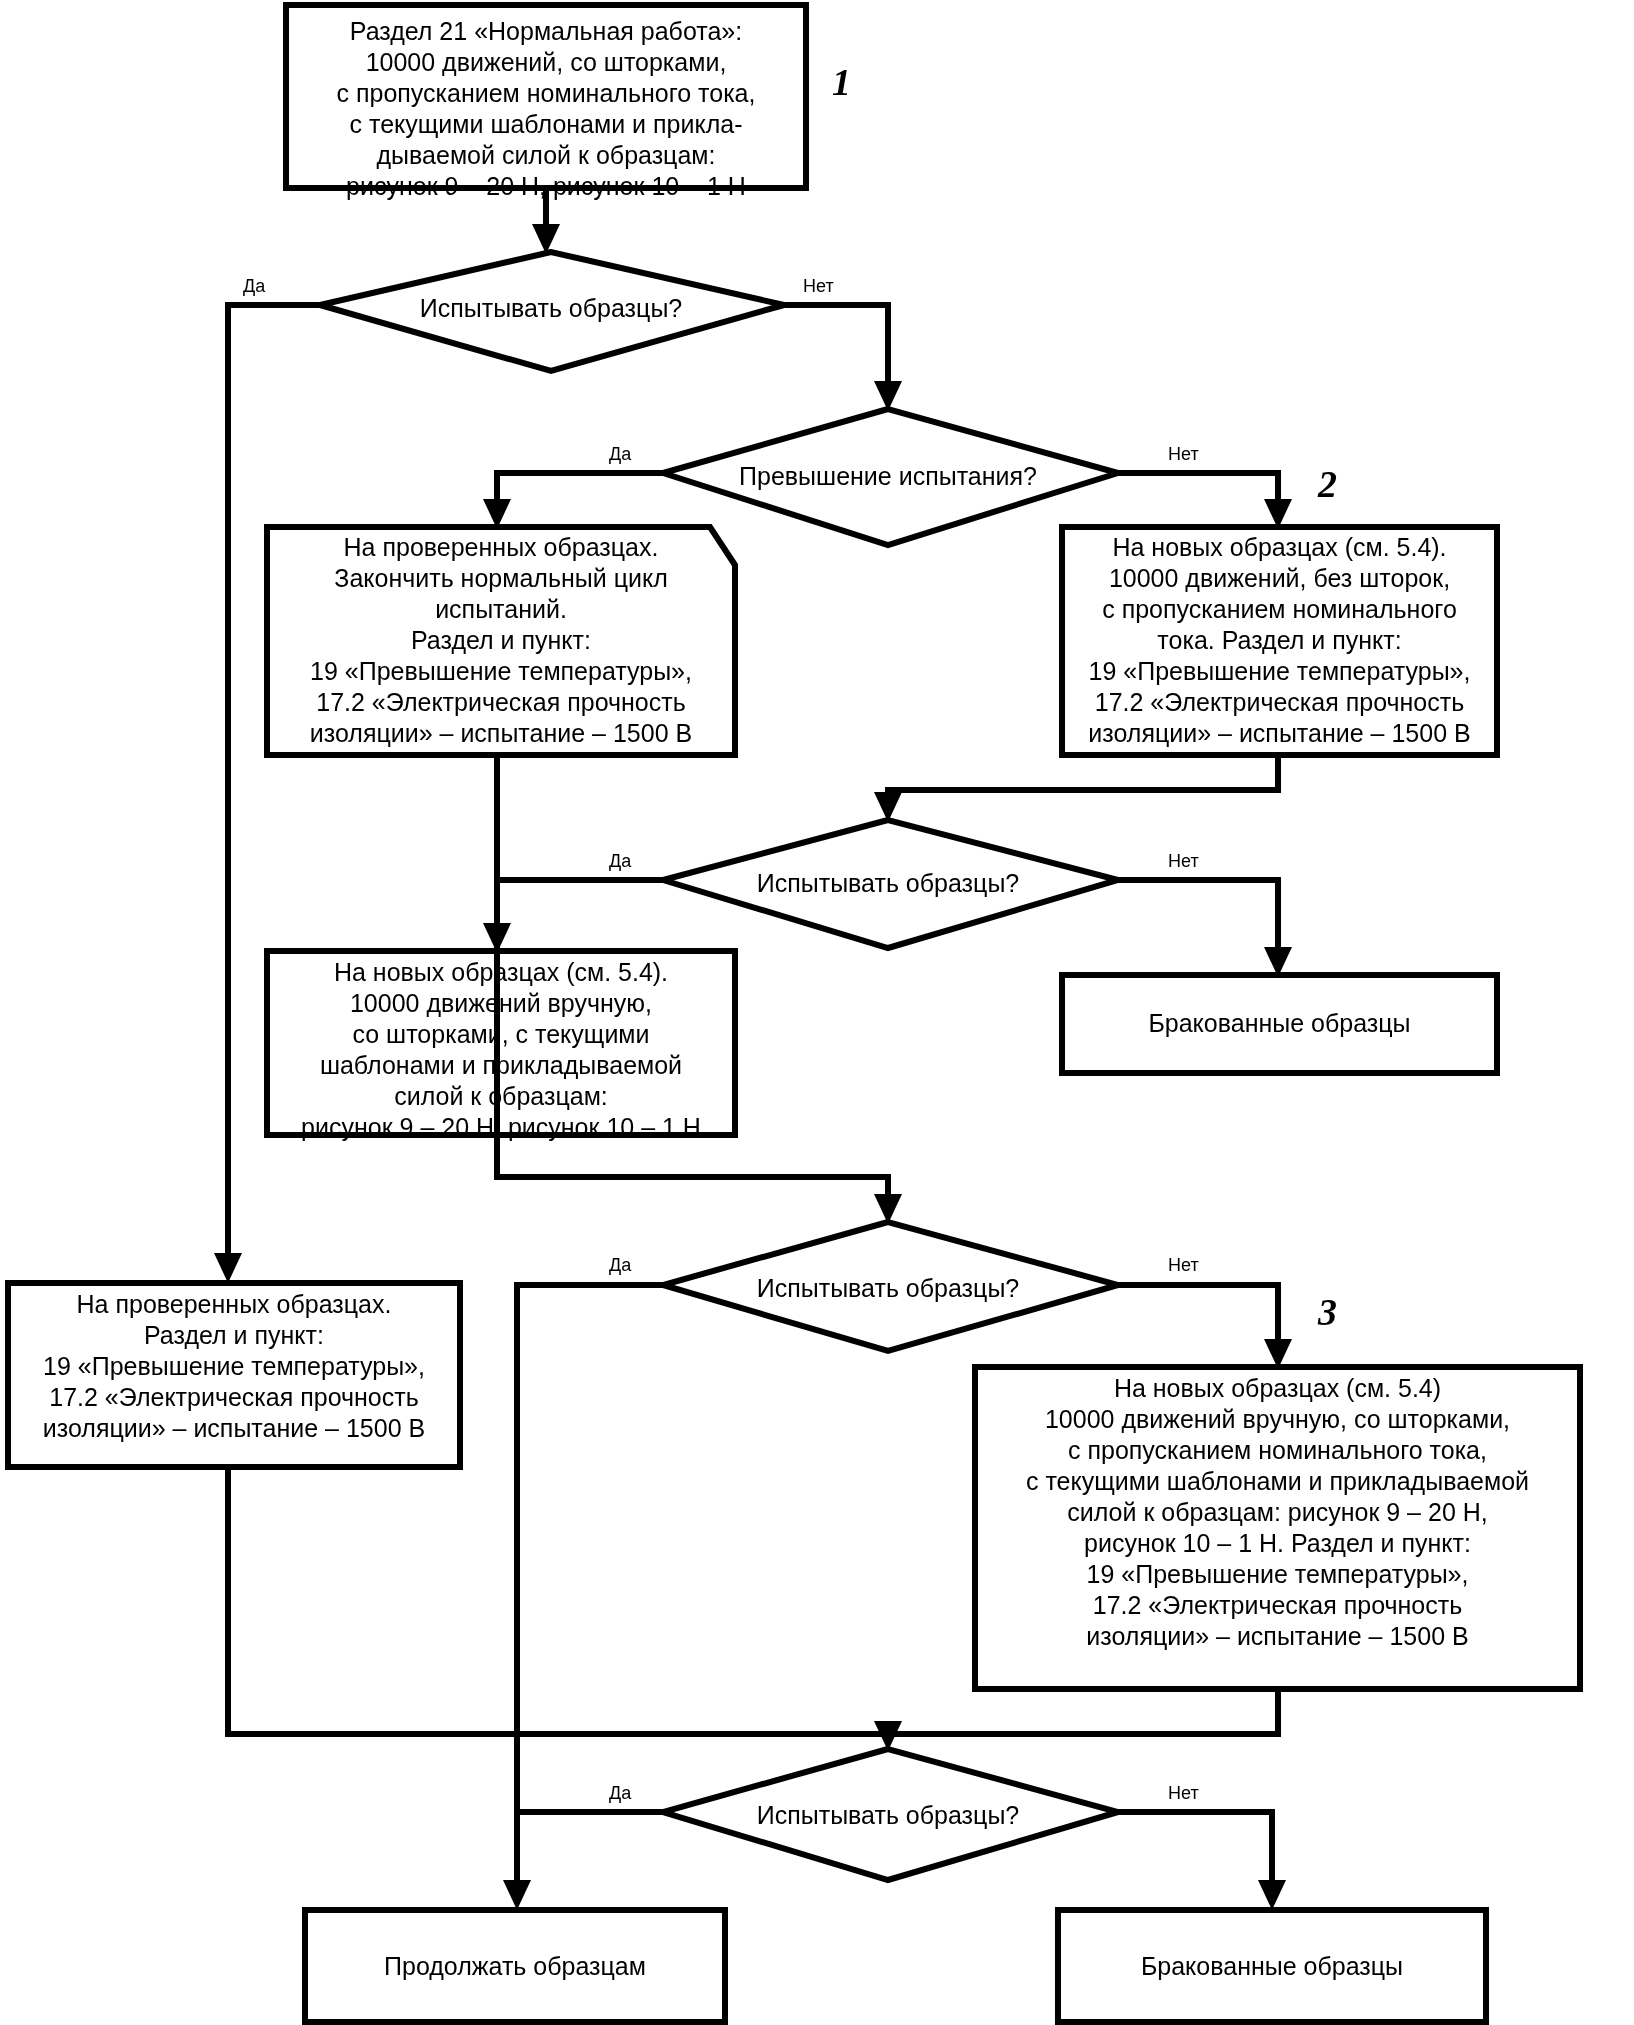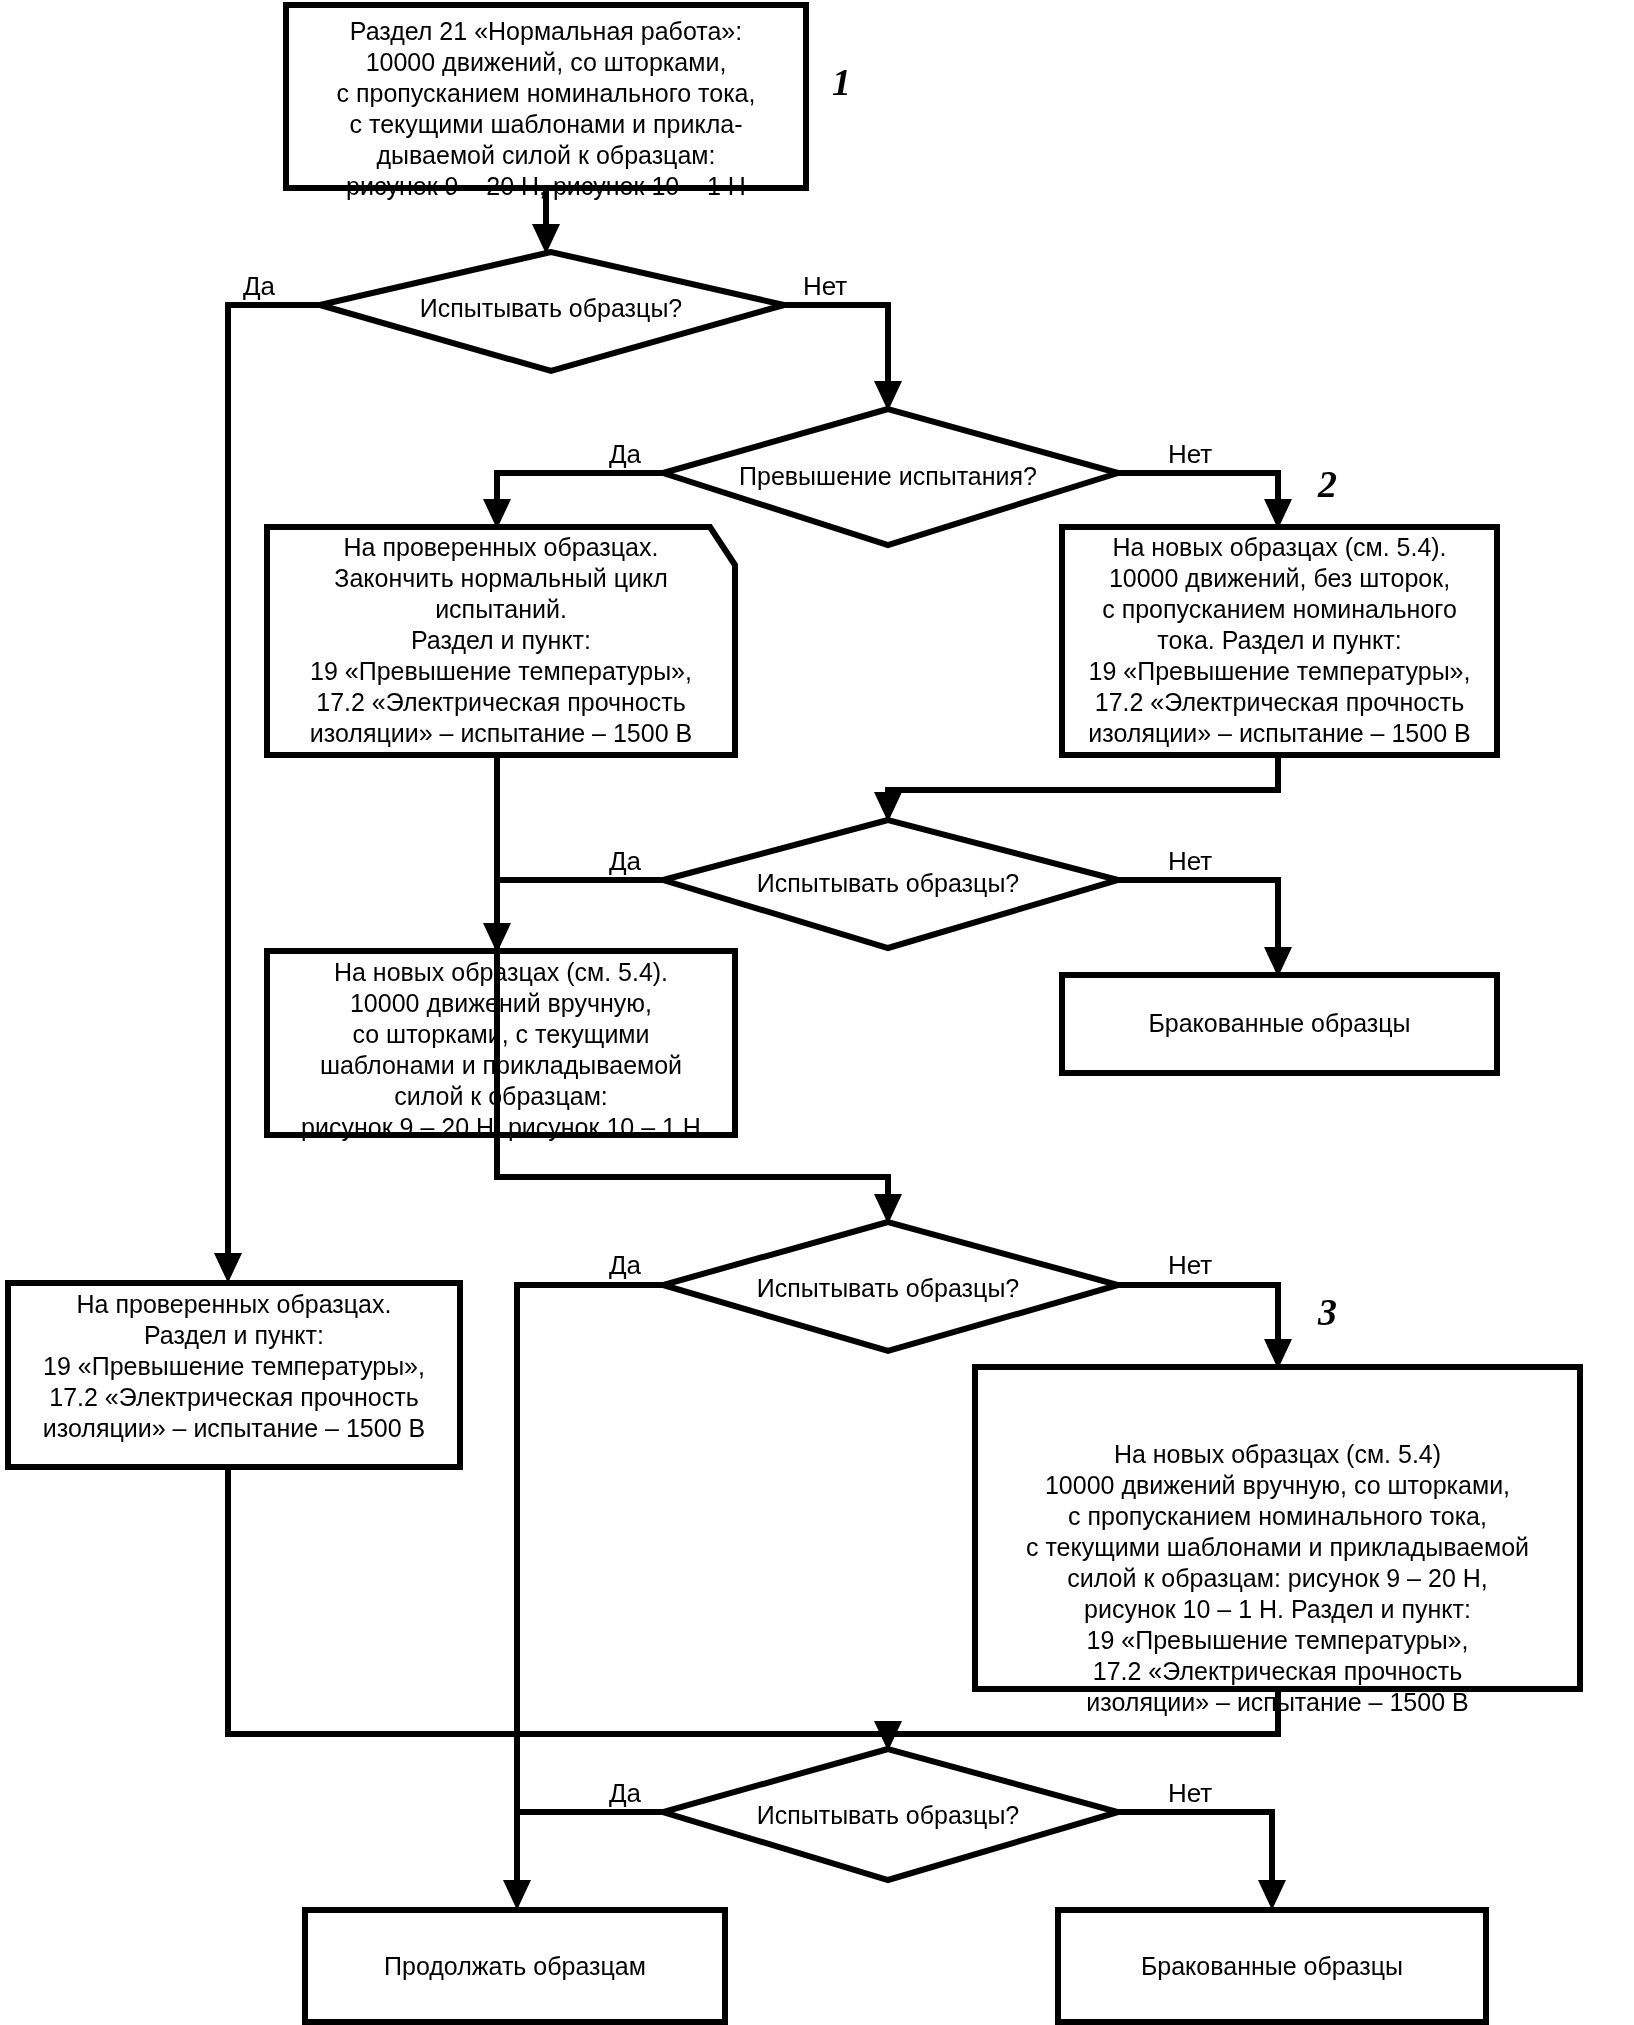--- a/index.html
+++ b/index.html
@@ -53,21 +53,21 @@
     font-family: "Liberation Sans", sans-serif;
     font-size: 25px;
     line-height: 31px;
     color: #000000;
     white-space: pre-line;
     pointer-events: none;
   }
   .edge-label {
     position: absolute;
     font-family: "Liberation Sans", sans-serif;
-    font-size: 26px;
+    font-size: 18px;
     line-height: 28px;
     color: #000000;
   }
   .step-num {
     position: absolute;
     font-family: "Liberation Serif", serif;
     font-style: italic;
     font-weight: bold;
     font-size: 38px;
     color: #000000;
@@ -199,21 +199,21 @@
   <div class="node-text" style="left:1067px; top:1008px; width:425px;">Бракованные образцы</div>
 
   <div class="node-text" style="left:718px; top:1273px; width:340px;">Испытывать образцы?</div>
 
   <div class="node-text" style="left:13px; top:1289px; width:442px;">На проверенных образцах.
 Раздел и пункт:
 19 «Превышение температуры»,
 17.2 «Электрическая прочность
 изоляции» – испытание – 1500 В</div>
 
-  <div class="node-text" style="left:980px; top:1439px; width:595px;">На новых образцах (см. 5.4)
+  <div class="node-text" style="left:980px; top:1373px; width:595px;">На новых образцах (см. 5.4)
 10000 движений вручную, со шторками,
 с пропусканием номинального тока,
 с текущими шаблонами и прикладываемой
 силой к образцам: рисунок 9 – 20 Н,
 рисунок 10 – 1 Н. Раздел и пункт:
 19 «Превышение температуры»,
 17.2 «Электрическая прочность
 изоляции» – испытание – 1500 В</div>
 
   <div class="node-text" style="left:718px; top:1800px; width:340px;">Испытывать образцы?</div>

